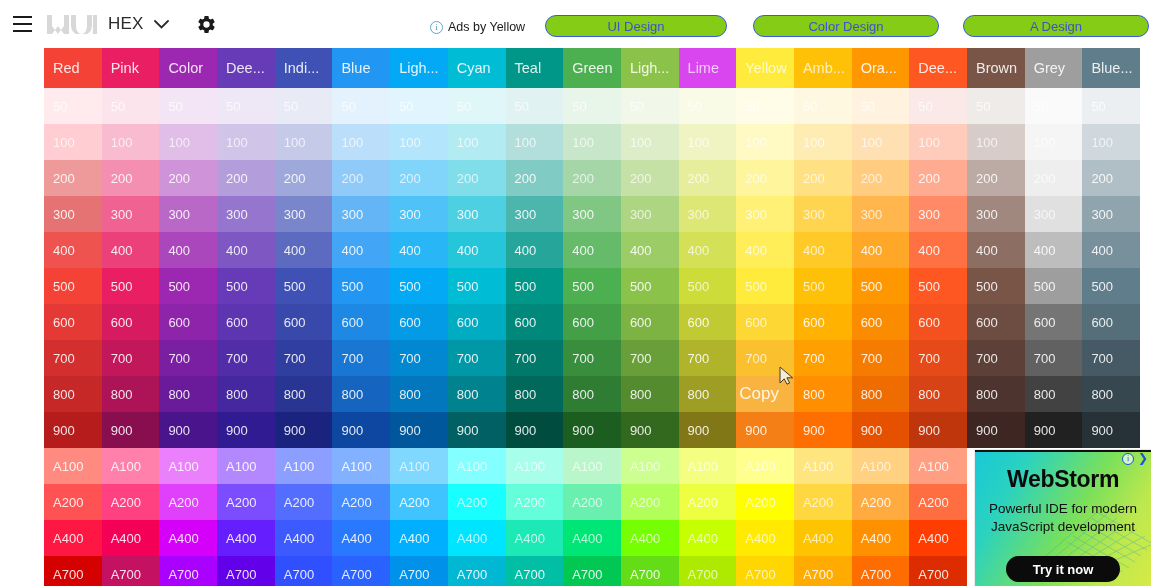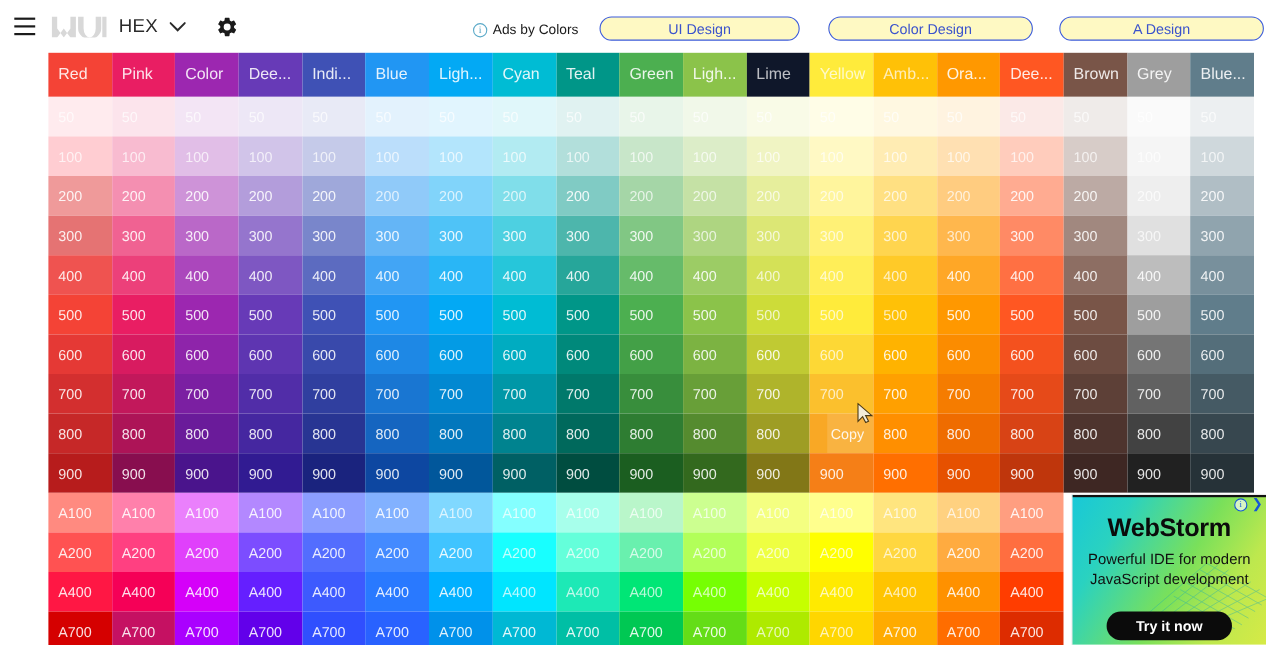--- a/index.html
+++ b/index.html
@@ -67,21 +67,21 @@
   #ads-info-icon {
     width: 13px; height: 13px; border-radius: 50%;
     border: 1px solid #5aa9c8; color: #4a9cbd;
     font-size: 9px; line-height: 11px; text-align: center;
     font-family: "Liberation Serif", serif;
   }
   .ad-pill {
     height: 22px; border: 1px solid #3b5bdb; border-radius: 11px;
     display: flex; align-items: center; justify-content: center;
     color: #3b53cc; font-size: 13px;
-    cursor: pointer; background: #fef9c3;
+    cursor: pointer; background: #84cc16;
     white-space: nowrap;
   }
   #ad-pill-1 { position: absolute; left: 115px; top: 3px; width: 182px; }
   #ad-pill-2 { position: absolute; left: 323px; top: 3px; width: 186px; }
   #ad-pill-3 { position: absolute; left: 533px; top: 3px; width: 186px; }
 
   
   #palette {
     position: absolute; left: 44px; top: 48px;
     width: 1097px; height: 538px;
@@ -102,24 +102,24 @@
   }
   .swatch.head {
     height: 40px; flex: 0 0 40px;
     font-size: 14.5px;
     padding-left: 9px;
   }
   .swatch.gap { background: #ffffff !important; cursor: default; }
 
   
   #copy-chip {
-    position: absolute; left: 16px; top: 0;
+    position: absolute; left: 0; top: 0;
     width: 100%; height: 100%;
     display: flex; align-items: center; padding-left: 3px;
-    font-size: 13px; color: rgba(255,255,255,.88);
+    font-size: 17px; color: rgba(255,255,255,.88);
     background: rgba(255,255,255,.13);
   }
 
   
   #cursor {
     position: absolute; left: 779px; top: 366px;
     width: 17px; height: 19px; pointer-events: none;
     z-index: 60;
   }
 
@@ -204,21 +204,21 @@
   <div id="gear-btn">
     <svg width="21" height="21" viewBox="0 0 24 24">
       <path fill="#1b1b1b" d="M19.14 12.94a7.07 7.07 0 0 0 .06-.94c0-.32-.03-.63-.07-.94l2.03-1.58a.49.49 0 0 0 .12-.61l-1.92-3.32a.49.49 0 0 0-.59-.22l-2.39.96a7.03 7.03 0 0 0-1.62-.94l-.36-2.54a.48.48 0 0 0-.48-.41h-3.84a.48.48 0 0 0-.47.41l-.36 2.54c-.59.24-1.13.56-1.62.94l-2.39-.96a.48.48 0 0 0-.59.22L2.74 8.87a.48.48 0 0 0 .12.61l2.03 1.58c-.05.31-.08.63-.08.94s.03.63.07.94l-2.03 1.58a.49.49 0 0 0-.12.61l1.92 3.32c.12.22.37.3.59.22l2.39-.96c.5.38 1.03.7 1.62.94l.36 2.54c.05.24.25.41.48.41h3.84c.24 0 .44-.17.47-.41l.36-2.54c.59-.24 1.13-.56 1.62-.94l2.39.96c.22.08.47 0 .59-.22l1.92-3.32a.49.49 0 0 0-.12-.61l-2.02-1.58ZM12 15.6A3.6 3.6 0 1 1 12 8.4a3.6 3.6 0 0 1 0 7.2Z"></path>
     </svg>
   </div>
 </div>
 
 <div id="ads-strip">
   <div id="ads-by-google">
     <span id="ads-info-icon">i</span>
-    <span>Ads by Colors</span>
+    <span>Ads by Yellow</span>
   </div>
   <div class="ad-pill" id="ad-pill-1">UI Design</div>
   <div class="ad-pill" id="ad-pill-3">A Design</div>
   <div class="ad-pill" id="ad-pill-2">Color Design</div>
 </div>
 
 <div id="palette">
     <div class="col">
       <div class="swatch head" style="background: rgb(244, 67, 54); color: rgba(255, 255, 255, 0.88);">Red</div>
       <div class="swatch" style="background: rgb(255, 235, 238); color: rgba(255, 255, 255, 0.72);">50</div>
@@ -400,21 +400,21 @@
       <div class="swatch" style="background: rgb(124, 179, 66); color: rgba(255, 255, 255, 0.88);">600</div>
       <div class="swatch" style="background: rgb(104, 159, 56); color: rgba(255, 255, 255, 0.88);">700</div>
       <div class="swatch" style="background: rgb(85, 139, 47); color: rgba(255, 255, 255, 0.88);">800</div>
       <div class="swatch" style="background: rgb(51, 105, 30); color: rgba(255, 255, 255, 0.88);">900</div>
       <div class="swatch" style="background: rgb(204, 255, 144); color: rgba(255, 255, 255, 0.72);">A100</div>
       <div class="swatch" style="background: rgb(178, 255, 89); color: rgba(255, 255, 255, 0.72);">A200</div>
       <div class="swatch" style="background: rgb(118, 255, 3); color: rgba(255, 255, 255, 0.72);">A400</div>
       <div class="swatch" style="background: rgb(100, 221, 23); color: rgba(255, 255, 255, 0.88);">A700</div>
     </div>
     <div class="col">
-      <div class="swatch head" style="background: #0f172a; color: rgba(255, 255, 255, 0.72);">Lime</div>
+      <div class="swatch head" style="background: #d946ef; color: rgba(255, 255, 255, 0.72);">Lime</div>
       <div class="swatch" style="background: rgb(249, 251, 231); color: rgba(255, 255, 255, 0.72);">50</div>
       <div class="swatch" style="background: rgb(240, 244, 195); color: rgba(255, 255, 255, 0.72);">100</div>
       <div class="swatch" style="background: rgb(230, 238, 156); color: rgba(255, 255, 255, 0.72);">200</div>
       <div class="swatch" style="background: rgb(220, 231, 117); color: rgba(255, 255, 255, 0.72);">300</div>
       <div class="swatch" style="background: rgb(212, 225, 87); color: rgba(255, 255, 255, 0.72);">400</div>
       <div class="swatch" style="background: rgb(205, 220, 57); color: rgba(255, 255, 255, 0.72);">500</div>
       <div class="swatch" style="background: rgb(192, 202, 51); color: rgba(255, 255, 255, 0.88);">600</div>
       <div class="swatch" style="background: rgb(175, 180, 43); color: rgba(255, 255, 255, 0.88);">700</div>
       <div class="swatch" style="background: rgb(158, 157, 36); color: rgba(255, 255, 255, 0.88);">800</div>
       <div class="swatch" style="background: rgb(130, 119, 23); color: rgba(255, 255, 255, 0.88);">900</div>

